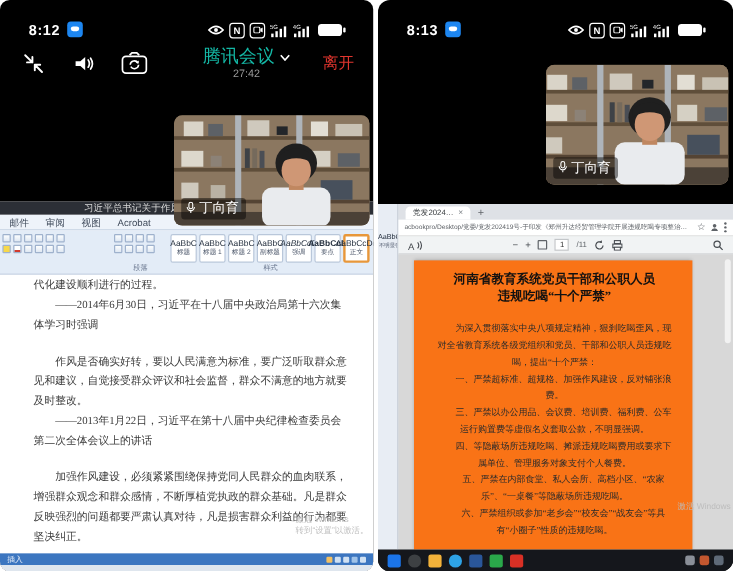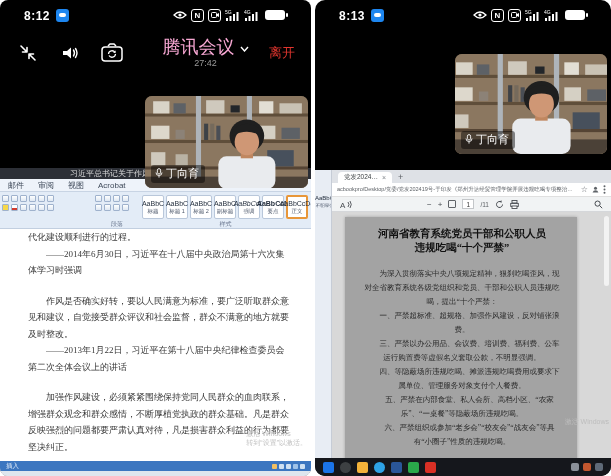--- a/index.html
+++ b/index.html
@@ -4,35 +4,35 @@
 <style>
   * { margin:0; padding:0; box-sizing:border-box; }
   body { background:#ffffff; font-family:"Liberation Sans", sans-serif; }
   .canvas { position:relative; width:611px; height:476px; background:#fff; overflow:hidden; }
 
   .phone { position:absolute; top:0; background:#000; overflow:hidden; }
   .phone.left  { left:0;   width:311px; height:476px; border-radius:8px; }
   .phone.right { left:315px; width:296px; height:476px; border-radius:10px; }
 
   
-  .pstatus { position:absolute; top:0; left:0; right:0; height:30px; display:flex; align-items:center; justify-content:space-between; padding:0 26px 0 24px; color:#fff; }
+  .pstatus { position:absolute; top:10px; left:0; right:0; height:30px; display:flex; align-items:center; justify-content:space-between; padding:0 26px 0 24px; color:#fff; }
   .ptime { font-size:12px; font-weight:bold; letter-spacing:.5px; }
   .chatic { display:inline-block; width:13px; height:13px; border-radius:3px; background:#1d86f0; margin-left:6px; vertical-align:-2px; position:relative; }
   .chatic::after { content:""; position:absolute; left:3px; top:4px; width:7px; height:4px; border-radius:2px; background:#fff; }
   .pright { display:flex; align-items:center; gap:4px; }
   .sic { display:inline-flex; align-items:center; }
   .sqic { width:13px; height:13px; border:1.4px solid #fff; border-radius:3px; display:inline-flex; align-items:center; justify-content:center; font-size:8px; font-weight:bold; color:#fff; }
   .batt { width:20px; height:10px; border-radius:3px; background:#fff; position:relative; margin-left:2px; }
   .batt::after { content:""; position:absolute; right:-3px; top:3px; width:2px; height:4px; background:#fff; border-radius:1px; }
 
   
   .meetbar { position:absolute; top:30px; left:0; right:0; height:46px; display:flex; align-items:center; padding:0 16px; color:#fff; }
   .mbic { width:24px; height:24px; margin-right:18px; display:inline-flex; align-items:center; justify-content:center; }
   .mcenter { flex:1; text-align:center; line-height:1.15; }
-  .mtitle { font-size:18px; color:#f9a8d4; }
+  .mtitle { font-size:15px; color:#14b8a6; }
   .mtimer { font-size:9px; color:#9a9a9a; }
   .leave { color:#e0352e; font-size:13px; font-weight:500; }
 
   
   .thumb { position:absolute; border-radius:7px; overflow:hidden; z-index:40; background:#6e5f4a; }
   .thumb.tl { left:145px; top:96px; width:163px; height:92px; }
   .thumb.tr { left:140px; top:54px; width:152px; height:100px; }
   .nametag { position:absolute; left:6px; bottom:5px; display:flex; align-items:center; gap:3px; background:rgba(0,0,0,.45); border-radius:3px; padding:1px 6px 2px 4px; color:#fff; font-size:11px; }
 
   
@@ -76,21 +76,21 @@
   .newtab { font-size:9px; color:#5f6368; line-height:11px; }
   .baddr { height:14px; background:#fff; border-bottom:1px solid #e0e0e0; display:flex; align-items:center; padding:0 5px; gap:4px; }
   .url { flex:1; font-size:5.5px; color:#5f6368; white-space:nowrap; overflow:hidden; text-overflow:ellipsis; }
   .aic { color:#5f6368; font-size:8px; line-height:1; }
   .bpdf { height:15px; background:#f1f3f4; border-bottom:1px solid #d5d7da; display:flex; align-items:center; padding:0 8px; color:#474b50; font-size:8px; }
   .bpdf .mid { flex:1; display:flex; align-items:center; justify-content:center; gap:6px; }
   .pgbox { width:12px; height:10px; background:#fff; border:1px solid #c3c6c9; font-size:6.5px; text-align:center; line-height:9px; color:#333; }
   .pgtotal { font-size:6.5px; color:#5f6368; }
   .fiticon { width:8px; height:8px; border:1px solid #5f6368; border-radius:1px; }
   .bview { flex:1; position:relative; background:#d8d8d8; overflow:hidden; }
-  .page { position:absolute; left:13px; top:5px; width:232px; bottom:-6px; background:#a3a3a3; box-shadow:0 0 3px rgba(0,0,0,.25); padding:10px 14px 0 16px; font-family:"Liberation Serif", serif; color:#2b2b2b; }
+  .page { position:absolute; left:13px; top:5px; width:232px; bottom:-6px; background:#f97316; box-shadow:0 0 3px rgba(0,0,0,.25); padding:10px 14px 0 16px; font-family:"Liberation Serif", serif; color:#2b2b2b; }
   .ptitle { text-align:center; font-weight:bold; font-size:10.5px; line-height:14px; color:#111; }
   .page p.body { font-size:7.5px; line-height:14px; text-indent:2em;text-align:center; }
   .ptgap { height:12px; }
   .scrolltrack { position:absolute; right:2px; top:4px; width:5px; height:70px; background:#f2f2f2; border-radius:3px; }
   .wm2 { position:absolute; right:2px; top:205px; color:#bdbdbd; font-size:7px; }
 
   
   .taskbar { position:absolute; left:0; right:0; bottom:0; height:18px; background:#15171c; display:flex; align-items:center; gap:6px; padding:0 8px; }
   .tic { width:11px; height:11px; border-radius:2px; }
   .tray { margin-left:auto; display:flex; gap:4px; align-items:center; }

